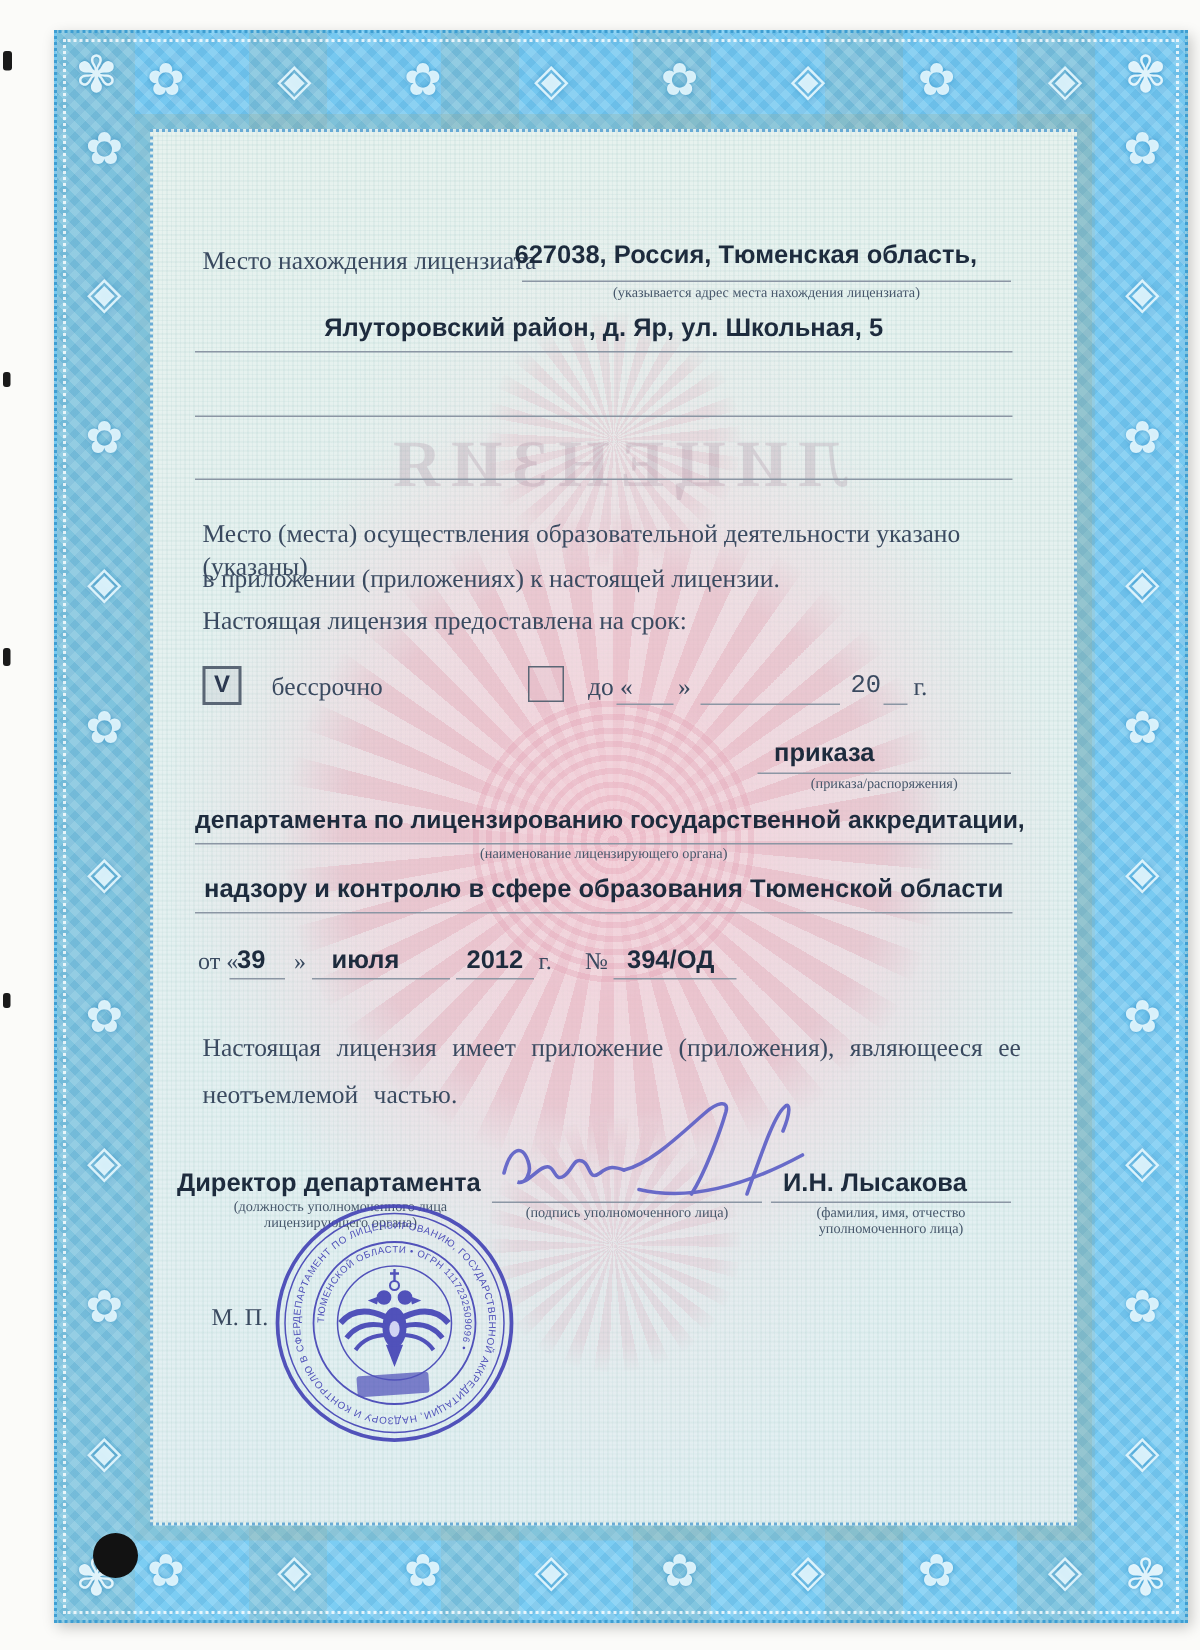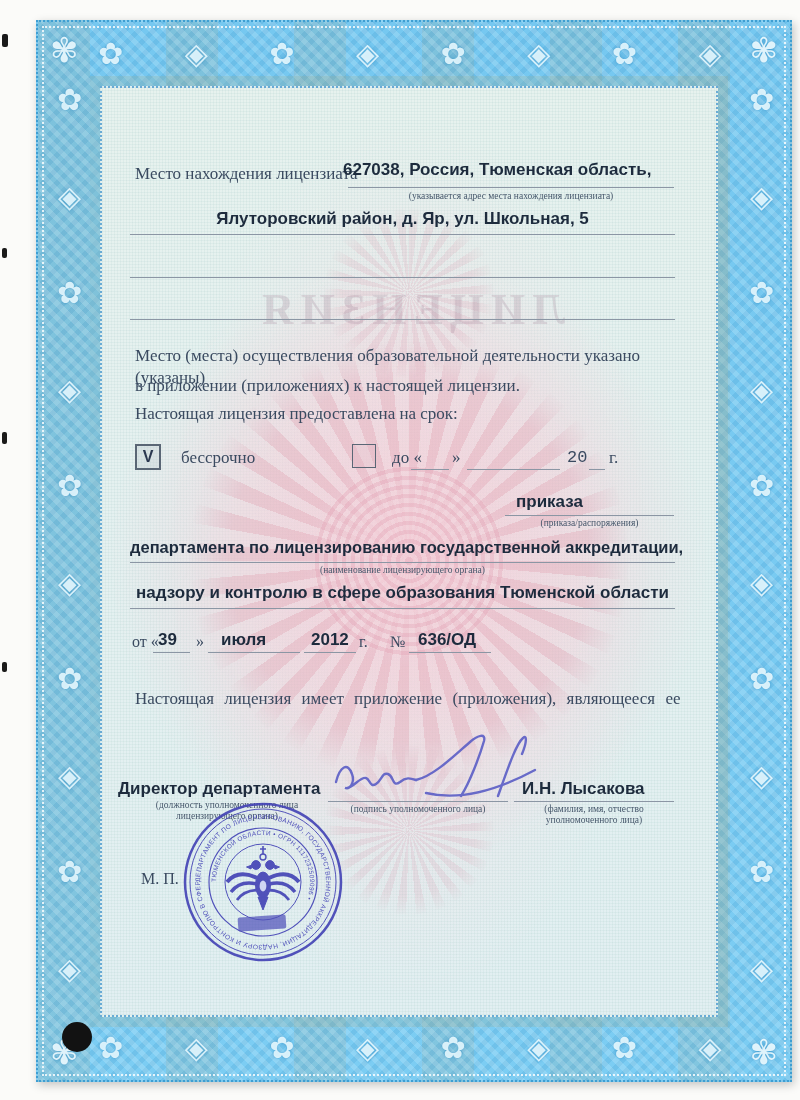--- a/index.html
+++ b/index.html
@@ -147,24 +147,25 @@
   <div class="lbl" style="left:132px;top:632px;font-size:16px;">от «</div>
   <div class="val" style="left:158px;top:630px;">39</div>
   <div class="rule" style="left:153px;top:652px;width:37px;"></div>
   <div class="lbl" style="left:196px;top:632px;font-size:16px;">»</div>
   <div class="val" style="left:221px;top:630px;">июля</div>
   <div class="rule" style="left:208px;top:652px;width:92px;"></div>
   <div class="val" style="left:311px;top:630px;">2012</div>
   <div class="rule" style="left:304px;top:652px;width:52px;"></div>
   <div class="lbl" style="left:359px;top:632px;font-size:16px;">г.</div>
   <div class="lbl" style="left:390px;top:632px;font-size:16px;">№</div>
-  <div class="val" style="left:418px;top:630px;">636/ОД</div>
+  <div class="val" style="left:418px;top:630px;">394/ОД</div>
   <div class="rule" style="left:409px;top:652px;width:82px;"></div>
 
   <div class="par" style="left:135px;top:688px;width:552px;word-spacing:6px;">Настоящая лицензия имеет приложение (приложения), являющееся ее</div>
+  <div class="par" style="left:135px;top:719px;width:552px;word-spacing:6px;">неотъемлемой частью.</div>
 
   <div class="val" style="left:118px;top:779px;">Директор департамента</div>
   <div class="cap" style="left:112px;top:800px;width:230px;">(должность уполномоченного лица</div>
   <div class="cap" style="left:112px;top:811px;width:230px;">лицензирующего органа)</div>
 
   <div class="rule" style="left:328px;top:801px;width:180px;"></div>
   <div class="cap" style="left:328px;top:804px;width:180px;">(подпись уполномоченного лица)</div>
 
   <svg class="sig-svg" viewBox="0 0 225 78">
     <g fill="none" stroke="#5b5ec6" stroke-width="2.4" stroke-linecap="round" opacity="0.9">

